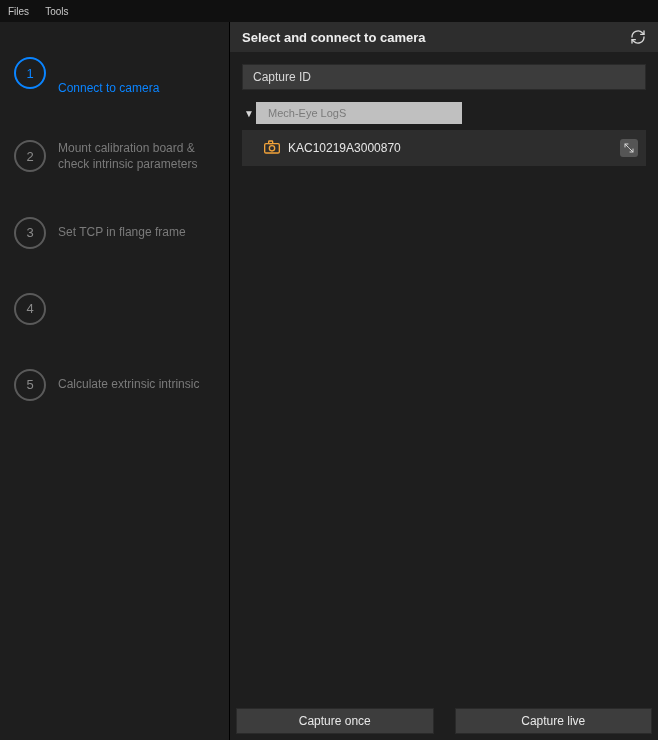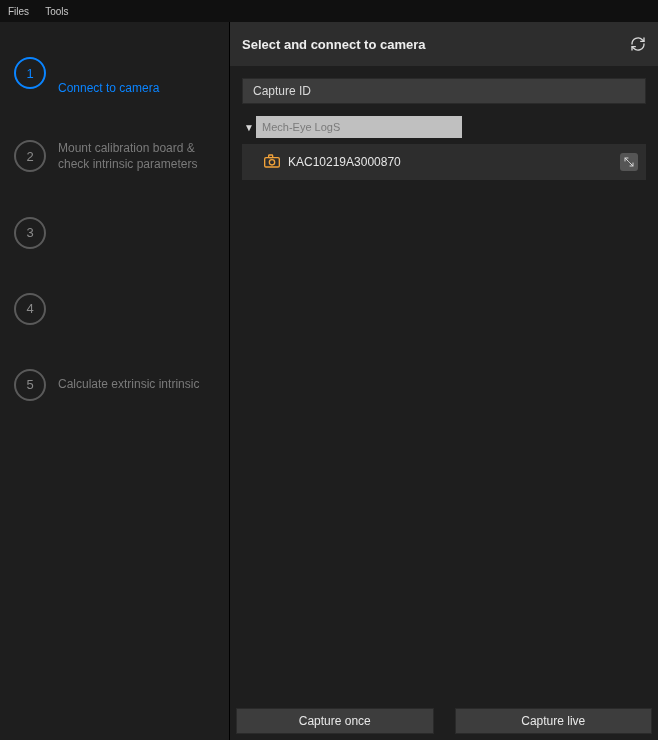--- a/index.html
+++ b/index.html
@@ -69,21 +69,21 @@
   
   .main {
     flex: 1;
     background: #1e1e1e;
     display: flex;
     flex-direction: column;
     min-width: 0;
   }
   
   .main-header {
-    height: 44px;
+    height: 30px;
     background: #2d2d2d;
     display: flex;
     align-items: center;
     padding: 0 12px;
     justify-content: space-between;
     color: #eeeeee;
     font-weight: 700;
     font-size: 13px;
   }
   .refresh-icon svg { display: block; }
@@ -121,21 +121,21 @@
     font-size: 10px;
   }
   .group-label {
     flex: 1;
     height: 100%;
     background: #c0c0c0;
     color: #7a7a7a;
     font-size: 11px;
     display: flex;
     align-items: center;
-    padding-left: 6px;
+    padding-left: 12px;
   }
   .camera-row {
     margin-top: 6px;
     display: flex;
     align-items: center;
     height: 36px;
     gap: 8px;
     padding-left: 22px;
     padding-right: 8px;
     background: #2d2d2d;
@@ -187,20 +187,21 @@
     <div class="step active">
       <div class="circle">1</div>
       <div class="step-label">Connect to camera</div>
     </div>
     <div class="step">
       <div class="circle">2</div>
       <div class="step-label">Mount calibration board &amp; check intrinsic parameters</div>
     </div>
     <div class="step">
       <div class="circle">3</div>
+      <div class="step-label">Set TCP in flange frame</div>
     </div>
     <div class="step">
       <div class="circle">4</div>
     </div>
     <div class="step">
       <div class="circle">5</div>
       <div class="step-label">Calculate extrinsic intrinsic</div>
     </div>
   </div>
 

